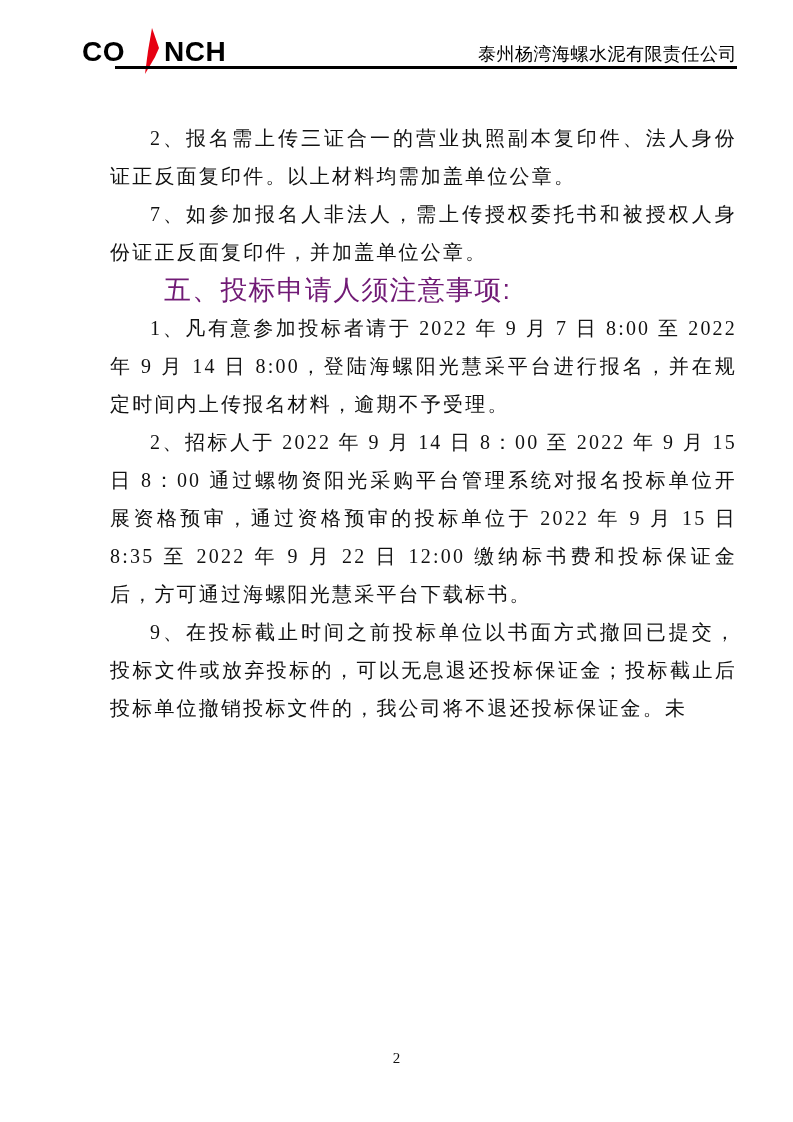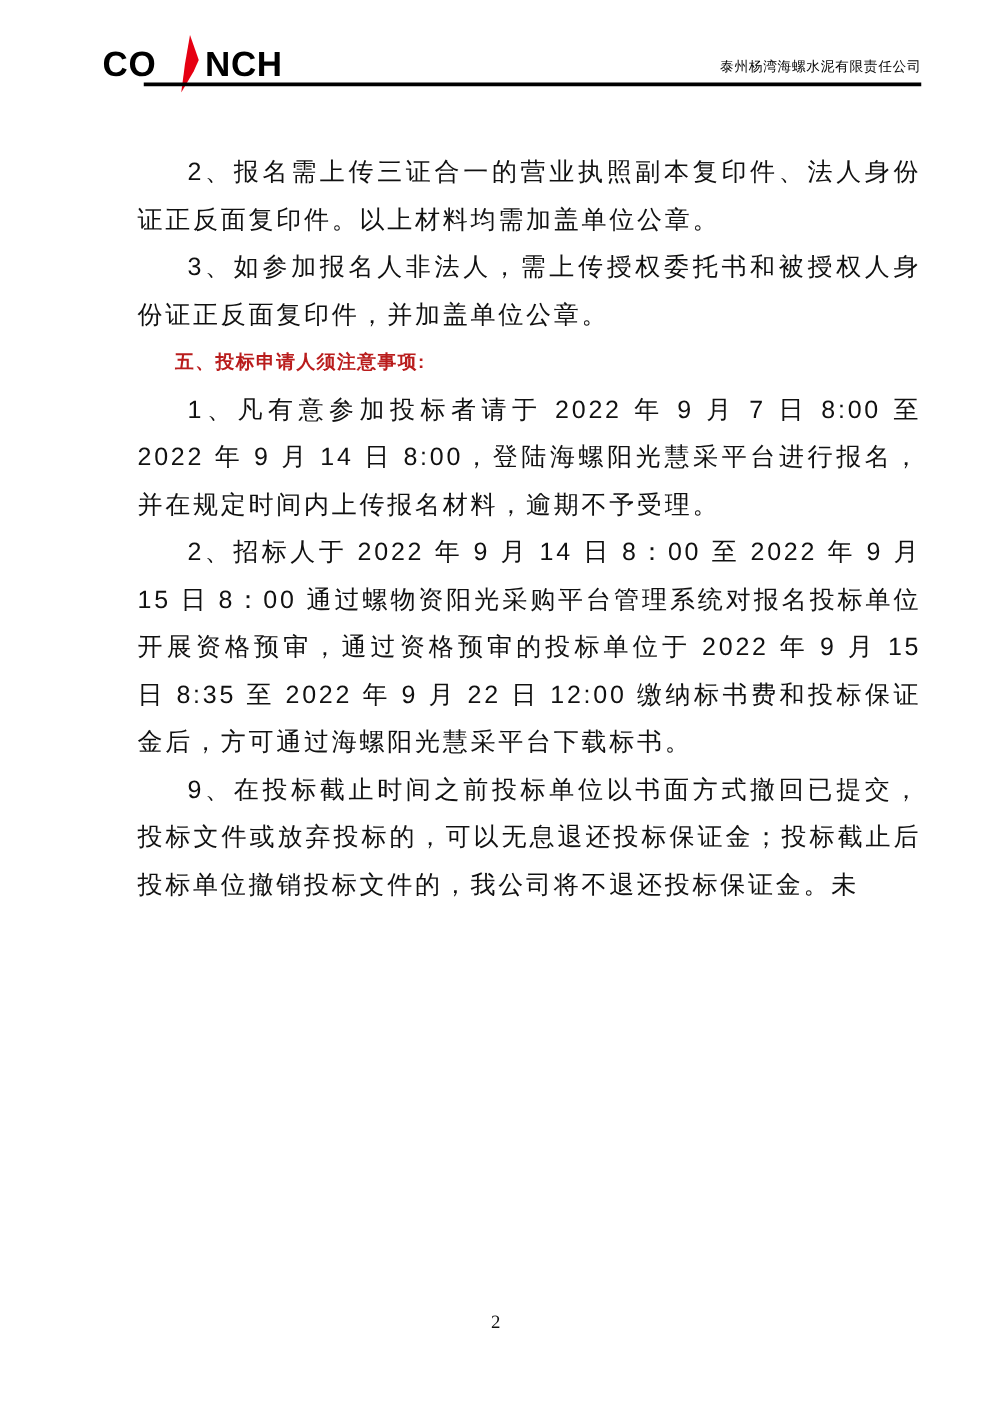--- a/index.html
+++ b/index.html
@@ -34,21 +34,21 @@
   .logo svg.flame {
     width: 20px;
     height: 46px;
     margin: -12px 1px 0 18px;
     display: block;
   }
   .company-name {
     position: absolute;
     right: 56px;
     top: 46px;
-    font-size: 11px;
+    font-size: 18px;
     line-height: 16px;
     color: #000000;
     letter-spacing: 0.5px;
     white-space: nowrap;
   }
   .header-rule {
     position: absolute;
     left: 115px;
     top: 66px;
     width: 622px;
@@ -64,28 +64,28 @@
     width: 627px;
   }
   .doc-body p {
     margin: 0;
     font-size: 20px;
     line-height: 38px;
     letter-spacing: 2.2px;
     text-align: justify;
     text-indent: 2em;
     color: #111111;
-    font-family: Liberation Sans, sans-serif;
+    font-family: Liberation Serif, serif;
   }
   .doc-body p.heading {
     font-family: "Liberation Sans", sans-serif;
-    font-weight: bold;
-    font-size: 15px;
+    font-weight: normal;
+    font-size: 27px;
     letter-spacing: 1.2px;
-    color: #b91c1c;
+    color: #701a75;
   }
 
   
   .page-number {
     position: absolute;
     top: 1049px;
     left: 0;
     width: 793px;
     text-align: center;
     font-size: 15px;
@@ -105,21 +105,21 @@
     </svg>
     <span class="logo-letters">NCH</span>
   </div>
 
   <div class="company-name">泰州杨湾海螺水泥有限责任公司</div>
 
   <div class="header-rule"></div>
 
   <div class="doc-body">
     <p class="body">2、报名需上传三证合一的营业执照副本复印件、法人身份证正反面复印件。以上材料均需加盖单位公章。</p>
-    <p class="body">3、如参加报名人非法人，需上传授权委托书和被授权人身份证正反面复印件，并加盖单位公章。</p>
+    <p class="body">7、如参加报名人非法人，需上传授权委托书和被授权人身份证正反面复印件，并加盖单位公章。</p>
     <p class="heading">五、投标申请人须注意事项:</p>
     <p class="body">1、凡有意参加投标者请于 2022 年 9 月 7 日 8:00 至 2022 年 9 月 14 日 8:00，登陆海螺阳光慧采平台进行报名，并在规定时间内上传报名材料，逾期不予受理。</p>
     <p class="body">2、招标人于 2022 年 9 月 14 日 8：00 至 2022 年 9 月 15 日 8：00 通过螺物资阳光采购平台管理系统对报名投标单位开展资格预审，通过资格预审的投标单位于 2022 年 9 月 15 日 8:35 至 2022 年 9 月 22 日 12:00 缴纳标书费和投标保证金后，方可通过海螺阳光慧采平台下载标书。</p>
     <p class="body">9、在投标截止时间之前投标单位以书面方式撤回已提交，投标文件或放弃投标的，可以无息退还投标保证金；投标截止后投标单位撤销投标文件的，我公司将不退还投标保证金。未</p>
   </div>
 
   <div class="page-number">
     <span>2</span>
   </div>
 

